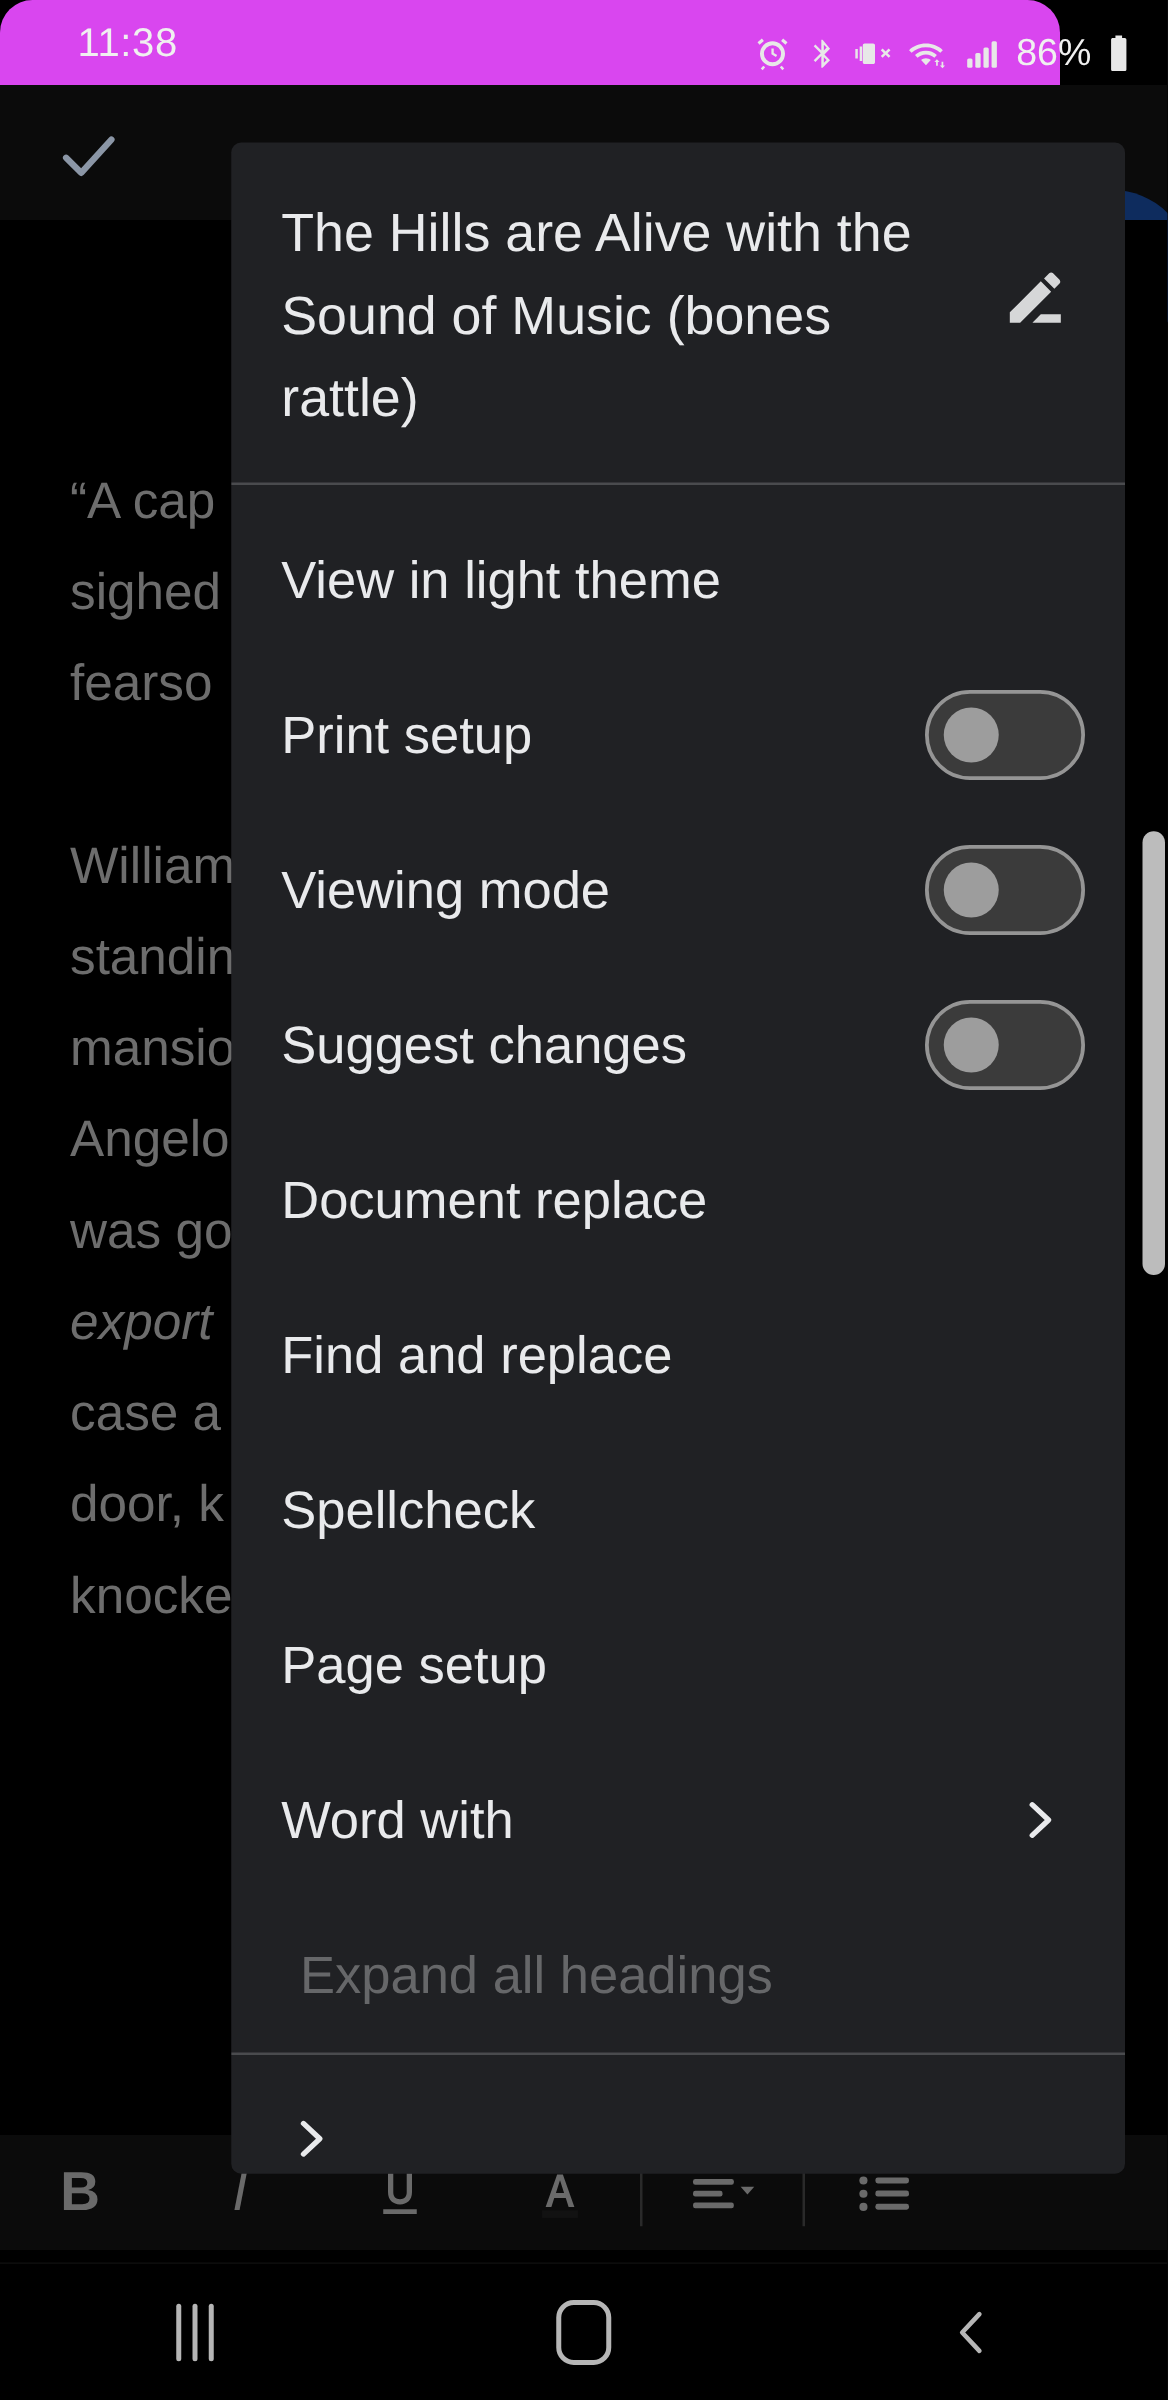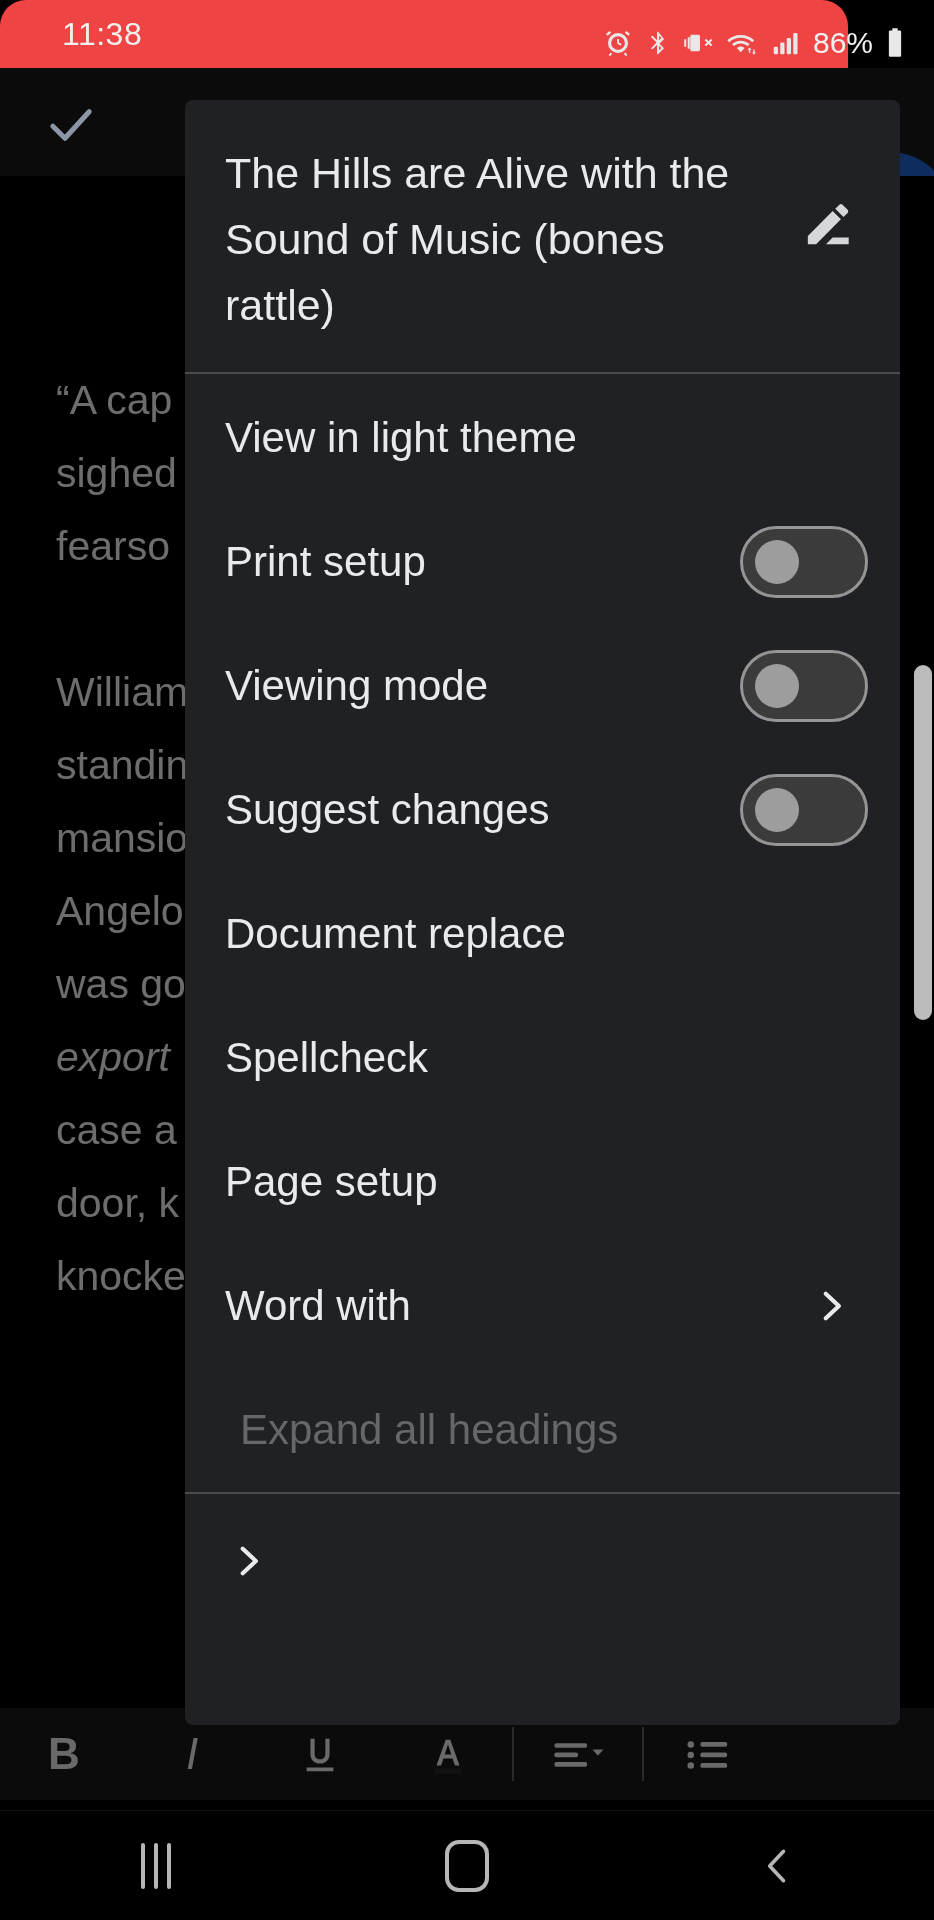--- a/index.html
+++ b/index.html
@@ -5,21 +5,21 @@
   * { box-sizing: border-box; margin: 0; padding: 0; }
   html, body {
     width: 934px; height: 1920px;
     background: #000;
     font-family: "Liberation Sans", sans-serif;
     overflow: hidden;
   }
   #screen {
     position: relative;
     width: 848px; height: 1920px;
-    background: #ef4444;
+    background: #d946ef;
     border-radius: 26px;
   }
 
   
   #statusbar {
     position: absolute; left: 0; top: 0; width: 934px; height: 68px;
     display: flex; align-items: center; justify-content: space-between;
     padding: 0 28px 0 62px;
     color: #e8e8e8;
   }
@@ -79,21 +79,21 @@
   
   #scrollbar-thumb {
     position: absolute; right: 2px; top: 597px;
     width: 18px; height: 355px;
     border-radius: 10px;
     background: #bcbcbc;
   }
 
   
   #menu {
-    position: absolute; left: 185px; top: 100px;
+    position: absolute; left: 185px; top: 114px;
     width: 715px; height: 1625px;
     background: #202124;
     border-radius: 8px;
     overflow: hidden;
     z-index: 20;
   }
   #menu-title-row {
     display: flex; align-items: flex-start;
     padding: 40px 24px 34px 40px;
   }
@@ -105,21 +105,21 @@
     font-weight: normal;
     padding-right: 14px;
   }
   #edit-title-btn {
     width: 96px; height: 96px; flex: 0 0 96px;
     display: flex; align-items: center; justify-content: center;
     margin-top: 36px;
   }
   .divider { height: 2px; background: #4a4b4e; width: 100%; }
 
-  .menu-list { padding-top: 2px; }
+  .menu-list { padding-top: 14px; }
   .menu-item {
     position: relative;
     display: flex; align-items: center;
     height: 124px;
     padding: 0 28px 0 40px;
   }
   .menu-item .label {
     flex: 1;
     color: #e9eaec;
     font-size: 42px;
@@ -306,20 +306,23 @@
         <span class="label">Suggest changes</span>
         <span class="switch">
             <span class="knob"></span>
           </span>
       </div>
 
       <div class="menu-item">
         <span class="label">Document replace</span>
       </div>
 
+      <div class="menu-item">
+        <span class="label">Find and replace</span>
+      </div>
 
       <div class="menu-item">
         <span class="label">Spellcheck</span>
       </div>
 
       <div class="menu-item">
         <span class="label">Page setup</span>
       </div>
 
       <div class="menu-item">

